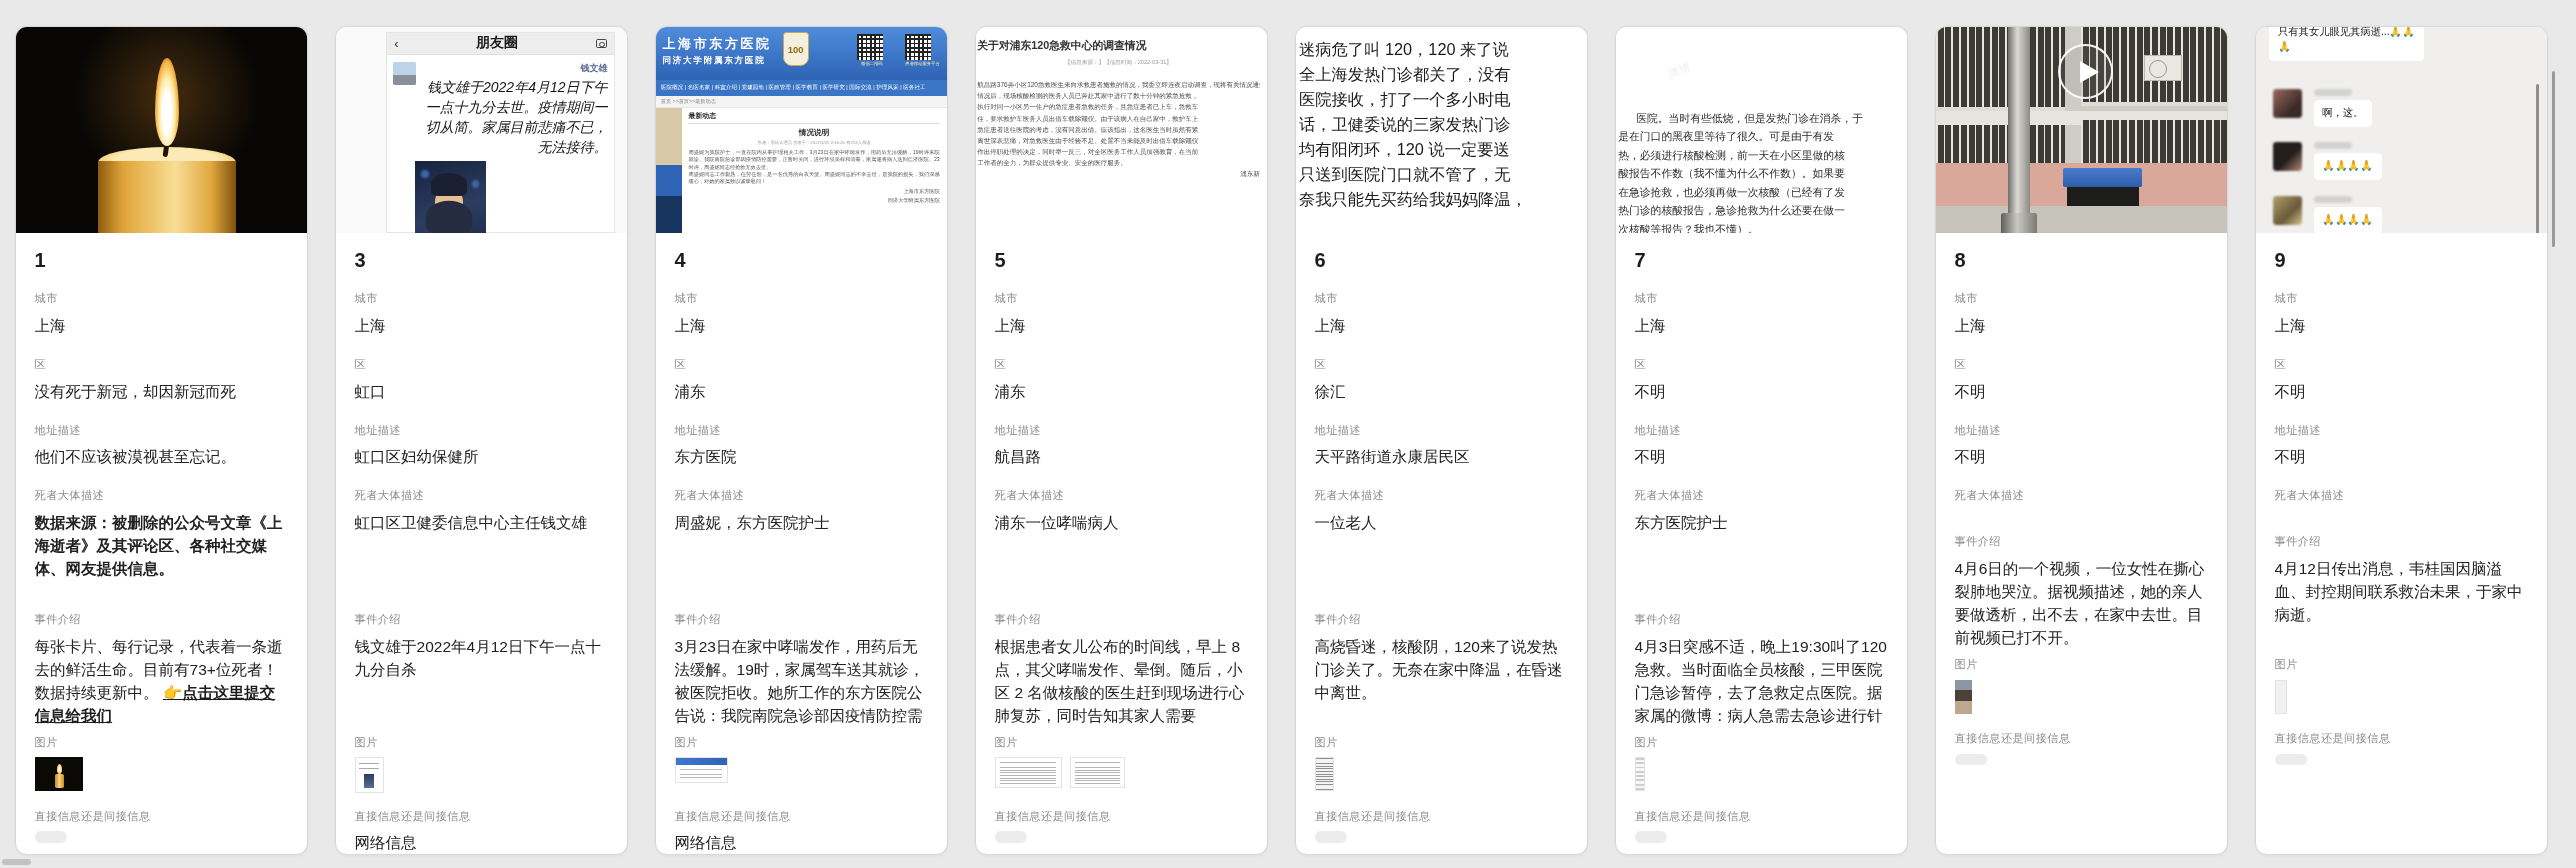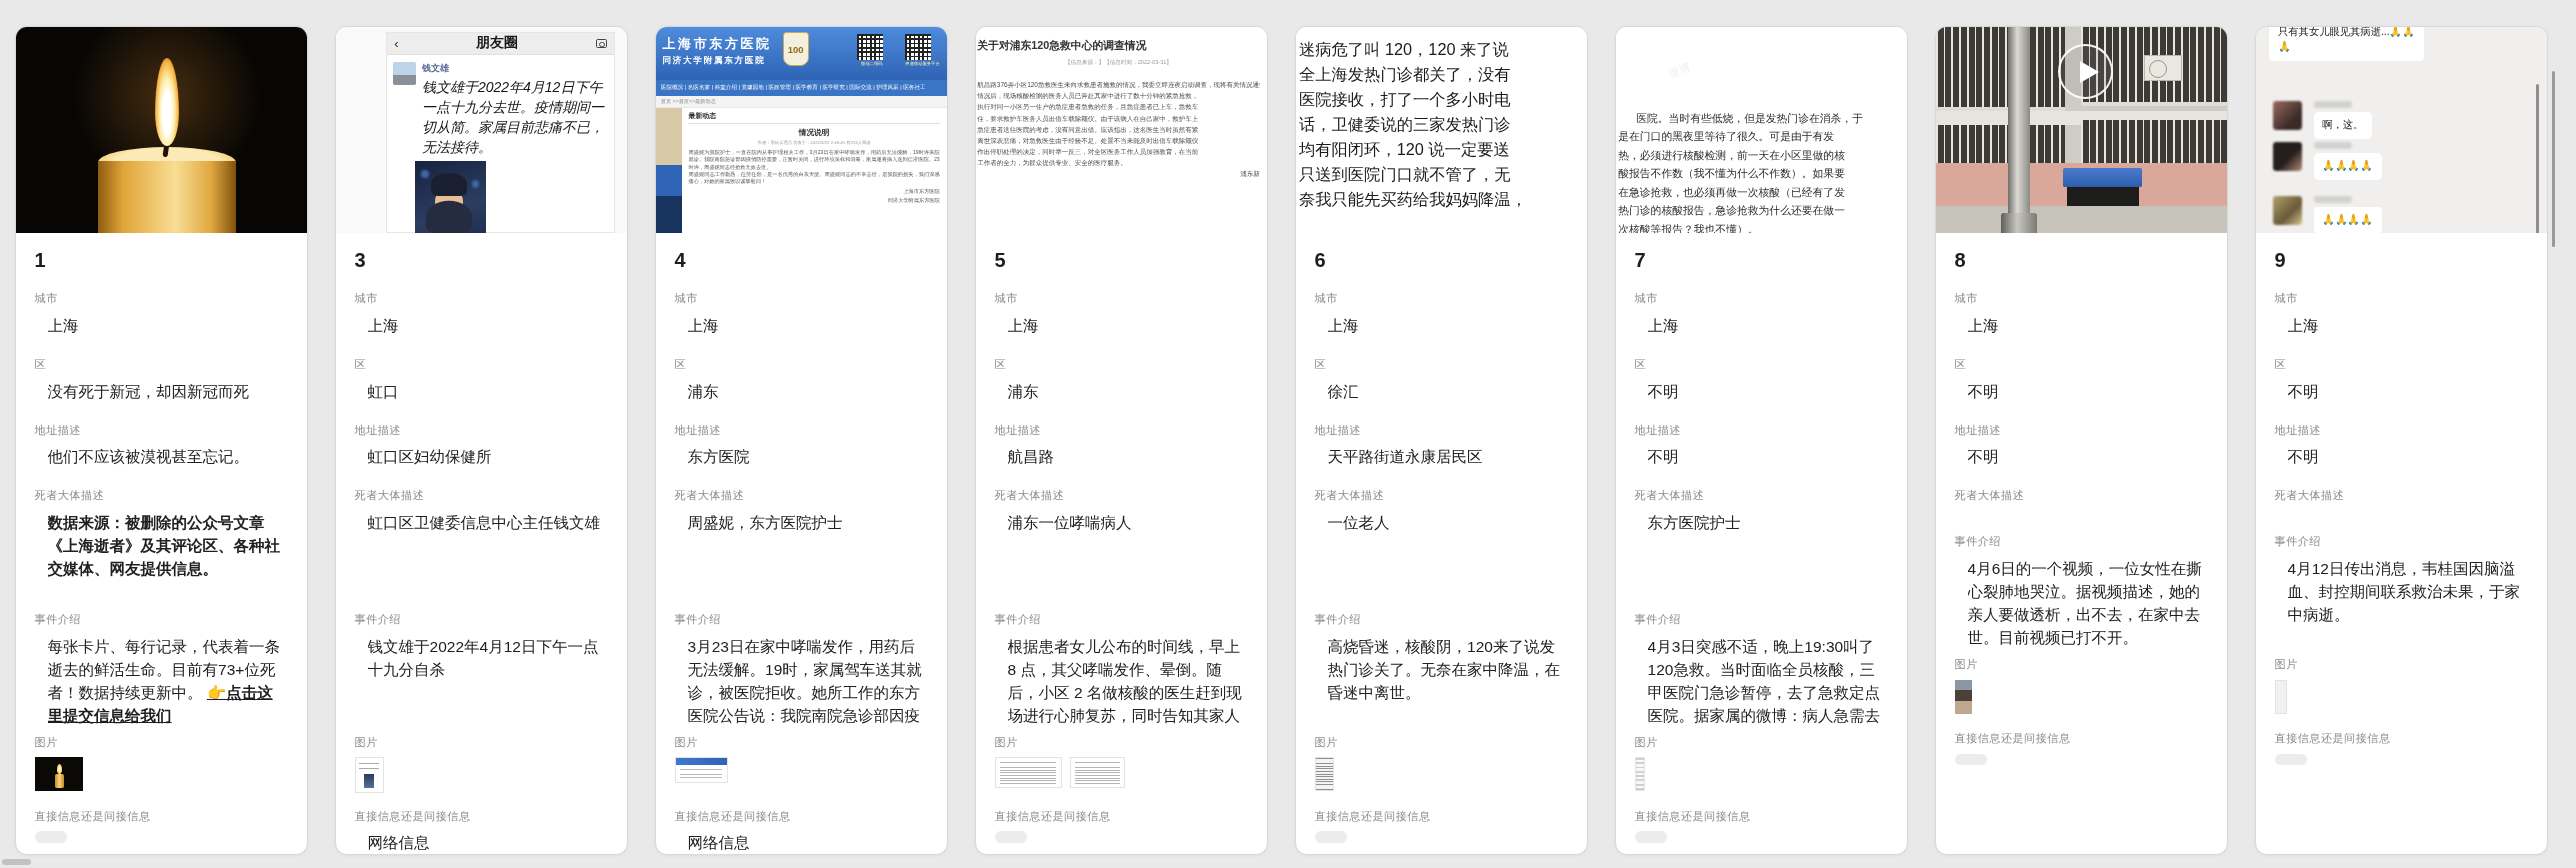--- a/index.html
+++ b/index.html
@@ -8,21 +8,21 @@
 
   .cards { display:flex; gap:27px; padding:26px 0 0 14.6px; }
   .card { flex:0 0 293px; width:293px; height:829px; background:#fff; border:0.9px solid #d8d8d8;
           border-radius:12px; overflow:hidden; box-shadow:0 0.9px 2.6px rgba(0,0,0,.05); }
 
   .hero { height:206px; position:relative; overflow:hidden; background:#fff; }
 
   .body { padding:14.6px 19px 0; }
   .num  { font-size:20px; font-weight:700; color:#1d1d1d; margin:1.7px 0 19px; }
   .label{ font-size:11.2px; color:#8c8c8c; margin-bottom:7.7px; letter-spacing:0.4px; }
-  .value{ font-size:15.5px; color:#212121; line-height:23px;margin-left:13px; }
+  .value{ font-size:15.5px; color:#212121; line-height:23px; }
   .f-one { margin-bottom:20px; } .f-one .value { height:23px; overflow:hidden; white-space:nowrap; }
   .f-deceased { margin-bottom:31px; } .f-deceased .value { height:70px; overflow:hidden; }
   .f-event { margin-bottom:6.9px; } .f-event .value { height:93px; overflow:hidden; }
   .bold-val { font-weight:700; }
   .event-link { font-size:15.5px; line-height:23px; font-weight:700; color:#1d1d1d; text-decoration:underline; cursor:pointer; }
   .f-image { margin-bottom:15.5px; } .thumbrow { display:flex; gap:8.6px; align-items:flex-start; height:36px; }
   .f-direct .value { height:23px; }
   .pill { width:32px; height:11.2px; background:#ececec; border-radius:6px; margin-top:6px; }
 
   
@@ -58,21 +58,21 @@
             background:linear-gradient(90deg,#8f5c10,#dfa437 18%,#f3cf7c 46%,#f8dd95 56%,#e0a83f 82%,#7f500c); }
 
   
   .hero-moments { background:#fafafa; }
   .m-shot { position:absolute; left:50px; top:5.2px; right:11.2px; bottom:0; background:#fff; border:0.9px solid #e6e6e6; }
   .m-nav { height:21.5px; background:#ededed; display:flex; align-items:center; justify-content:space-between; padding:0 7.7px; border-bottom:0.9px solid #e0e0e0; }
   .m-back { font-size:13px; color:#333; line-height:1; }
   .m-title { font-size:14px; color:#1a1a1a; font-weight:600; }
   .m-cam { width:11.2px; height:8.6px; border:1px solid #444; border-radius:1.7px; position:relative; }
   .m-cam::after { content:""; position:absolute; left:2.8px; top:1.5px; width:3.4px; height:3.4px; border:1px solid #444; border-radius:50%; }
-  .m-post { display:flex; gap:6px; padding:7.7px 6.9px 0; }
+  .m-post { display:flex; gap:6px; padding:7.7px 6.9px 0;text-align:right; }
   .m-avatar { width:22.4px; height:22.4px; flex:0 0 22.4px; background:linear-gradient(180deg,#bcd3e8 0 55%,#8a9099 55%); border-radius:1.7px; }
   .m-name { font-size:9px; font-weight:700; color:#5b6b95; margin-bottom:1.7px; }
   .m-text { font-size:14px; color:#141414; line-height:20px;font-style:italic; }
   .m-photo { margin:4.3px 0 0 28px; width:71px; height:89px; position:relative; overflow:hidden;
              background:linear-gradient(160deg,#16233f,#2c3d60 55%,#1c2a47); }
   .m-photo::before { content:""; position:absolute; left:20.6px; top:26px; width:27.5px; height:31px; border-radius:48% 48% 42% 42%; background:#e6c094; }
   .m-photo::after  { content:""; position:absolute; left:16.3px; top:12px; width:36px; height:22.4px; border-radius:50% 50% 20% 20%; background:#1b2030;
                      box-shadow:0 33px 0 5.2px #252c42; }
   .m-dot { position:absolute; width:7.7px; height:7.7px; border-radius:50%; background:#3d66a8; filter:blur(0.9px); }
 
@@ -127,21 +127,21 @@
   .v-ac { position:absolute; right:45px; top:27.5px; width:38px; height:26px; background:#e9e7e0; border:0.9px solid #b9b6ae; }
   .v-ac::after { content:""; position:absolute; left:4.3px; top:4.3px; width:16.3px; height:16.3px; border-radius:50%; border:1.7px solid #9a978e; }
   .v-play { position:absolute; left:122px; top:17px; width:55px; height:55px; border:2.6px solid rgba(255,255,255,.92); border-radius:50%; background:rgba(120,120,120,.18); }
   .v-play::after { content:""; position:absolute; left:20.6px; top:14.6px; border-left:19px solid #fff; border-top:11.2px solid transparent; border-bottom:11.2px solid transparent; }
 
   
   .hero-chat { background:#f0efed; }
   .ch-bubble { background:#fff; border-radius:4.3px; padding:6px 8.6px; font-size:10.3px; line-height:14.6px; color:#1c1c1c; display:inline-block; white-space:pre-line; max-width:215px; }
   .ch-b0 { position:absolute; left:13.8px; top:-7.7px; }
   .ch-row { position:absolute; left:17px; display:flex; gap:12px; }
-  .ch-r1 { top:74px; } .ch-r2 { top:115px; } .ch-r3 { top:169px; }
+  .ch-r1 { top:62px; } .ch-r2 { top:115px; } .ch-r3 { top:169px; }
   .ch-av { width:29px; height:29px; border-radius:3.4px; flex:0 0 29px; filter:blur(1.3px); }
   .ch-av1 { background:linear-gradient(135deg,#9a6a5e,#3a2a28 70%); }
   .ch-av2 { background:linear-gradient(135deg,#241f1e 55%,#b98a78); }
   .ch-av3 { background:linear-gradient(135deg,#b0a06a,#6a5a3a 60%,#d8c590); }
   .ch-name { width:38px; height:6.9px; border-radius:3.4px; background:#d2d2d0; filter:blur(0.9px); margin-bottom:4.3px; }
   .ch-scroll { position:absolute; right:7.7px; top:57px; width:3.4px; height:169px; background:#8f8f8f; border-radius:1.7px; }
 
   
   .sb-v { position:fixed; right:20.6px; top:71px; width:3.4px; height:176px; background:#9a9a9a; border-radius:1.7px; }
   .sb-h { position:fixed; left:1.7px; bottom:2.6px; width:29px; height:6px; background:#c2c2c2; border-radius:3.4px; }

